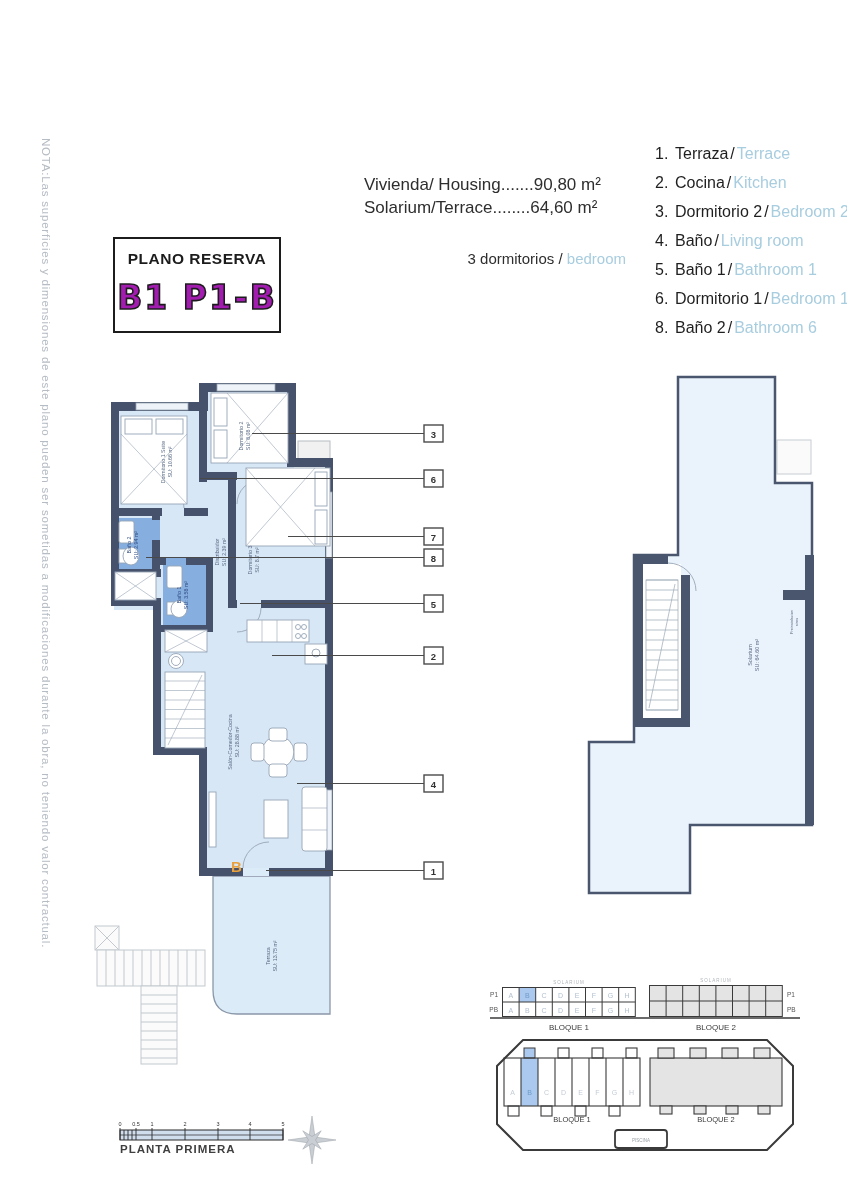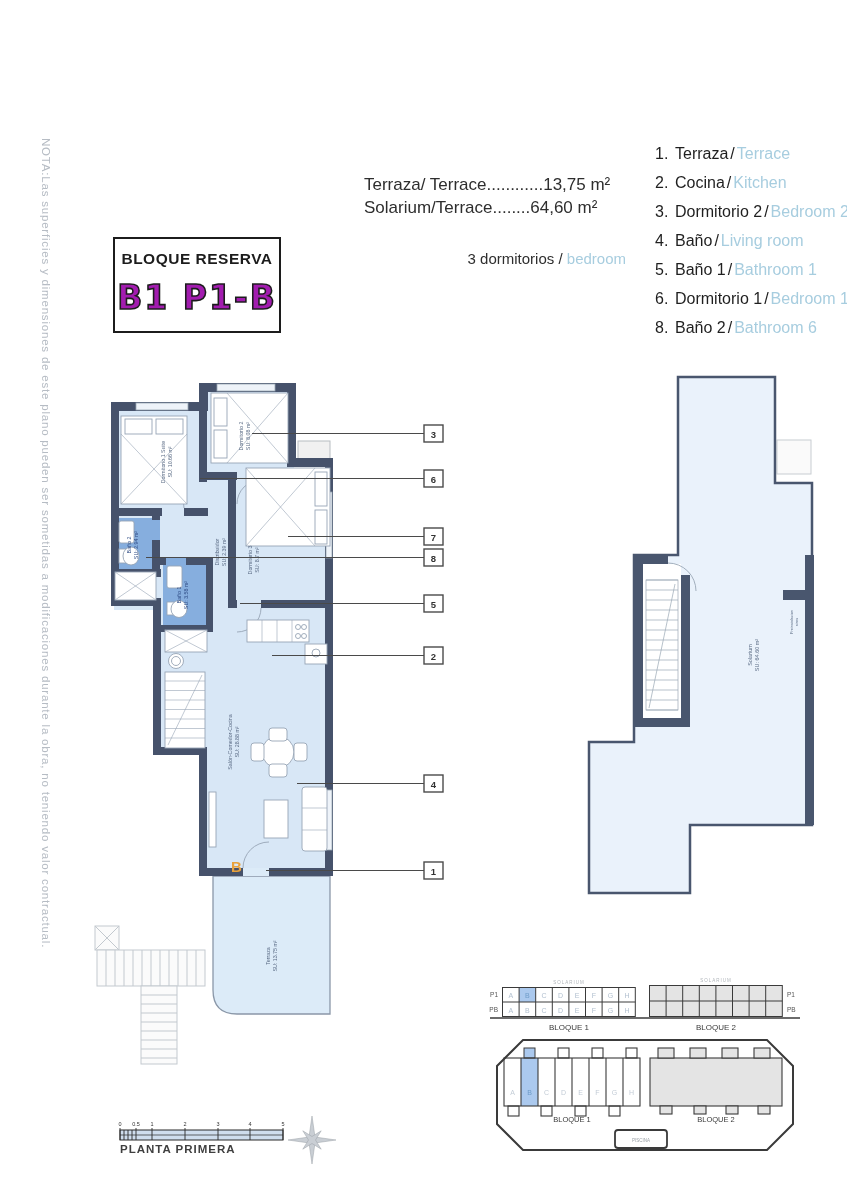--- a/index.html
+++ b/index.html
@@ -33,26 +33,26 @@
   .abs{position:absolute;}
 </style>
 </head>
 <body>
 
 <div class="page">
 
   <div class="note-vertical">NOTA:Las superficies y dimensiones de este plano pueden ser sometidas a modificaciones durante la obra, no teniendo valor contractual.</div>
 
   <div class="title-box">
-    <div class="line1">BLOQUE RESERVA</div>
+    <div class="line1">PLANO RESERVA</div>
     <div class="line2">B1 P1-B</div>
   </div>
 
   <div class="summary">
-    <div>Terraza/ Terrace............13,75 m²</div>
+    <div>Vivienda/ Housing.......90,80 m²</div>
     <div>Solarium/Terrace........64,60 m²</div>
   </div>
   <div class="bedrooms">
     <span>3 dormitorios /</span>
     <span class="en">bedroom</span>
   </div>
 
   <ul class="legend">
     <li><span class="lnum">1.</span><span>Terraza</span><span class="sep">/</span><span class="en">Terrace</span></li>
     <li><span class="lnum">2.</span><span>Cocina</span><span class="sep">/</span><span class="en">Kitchen</span></li>

